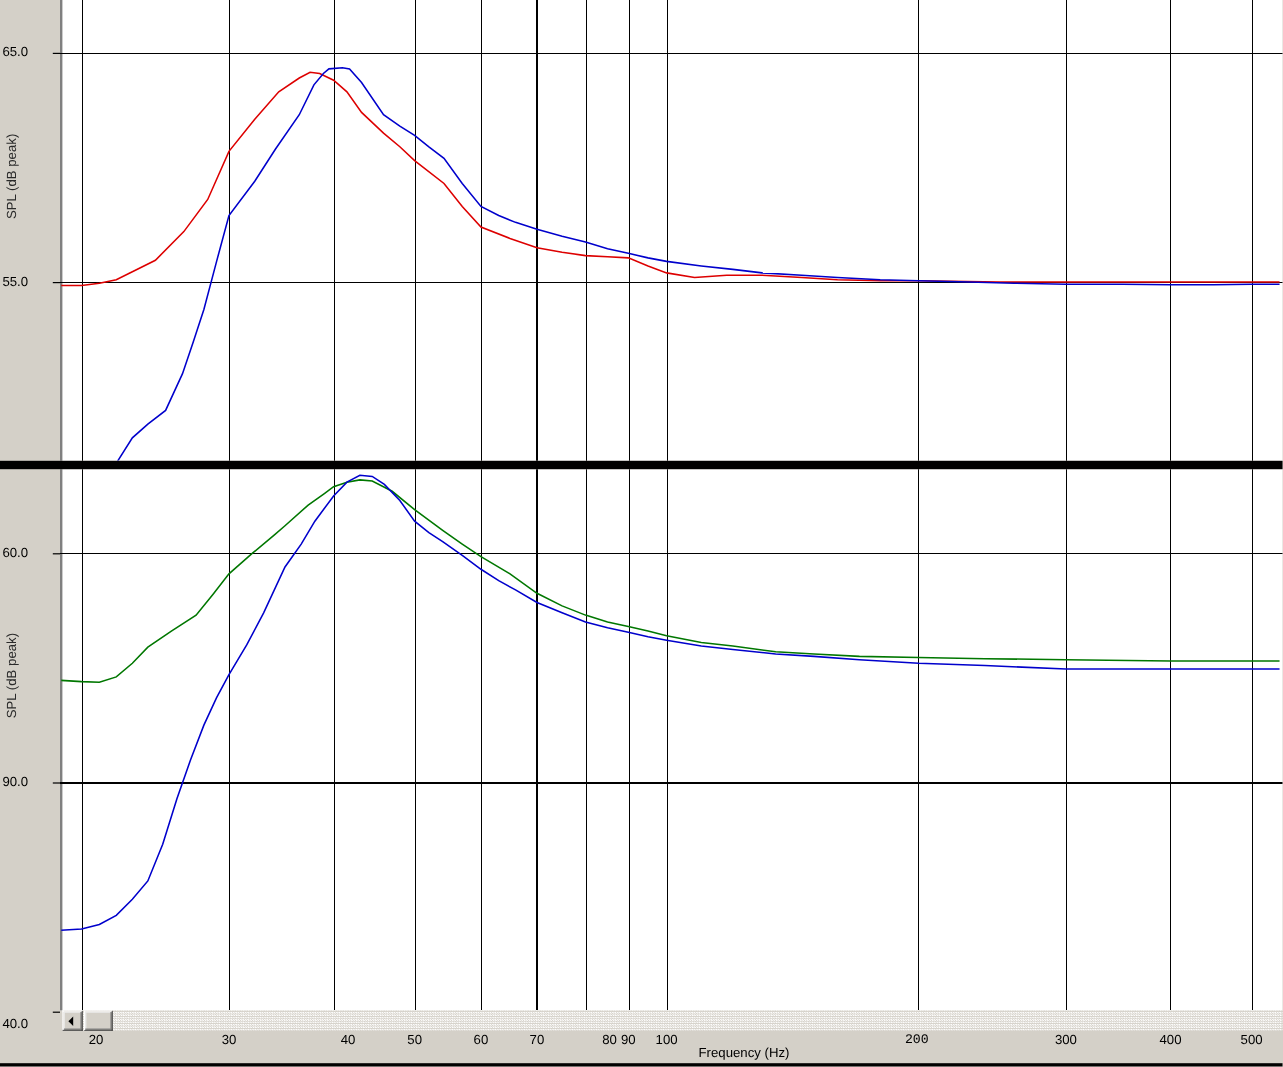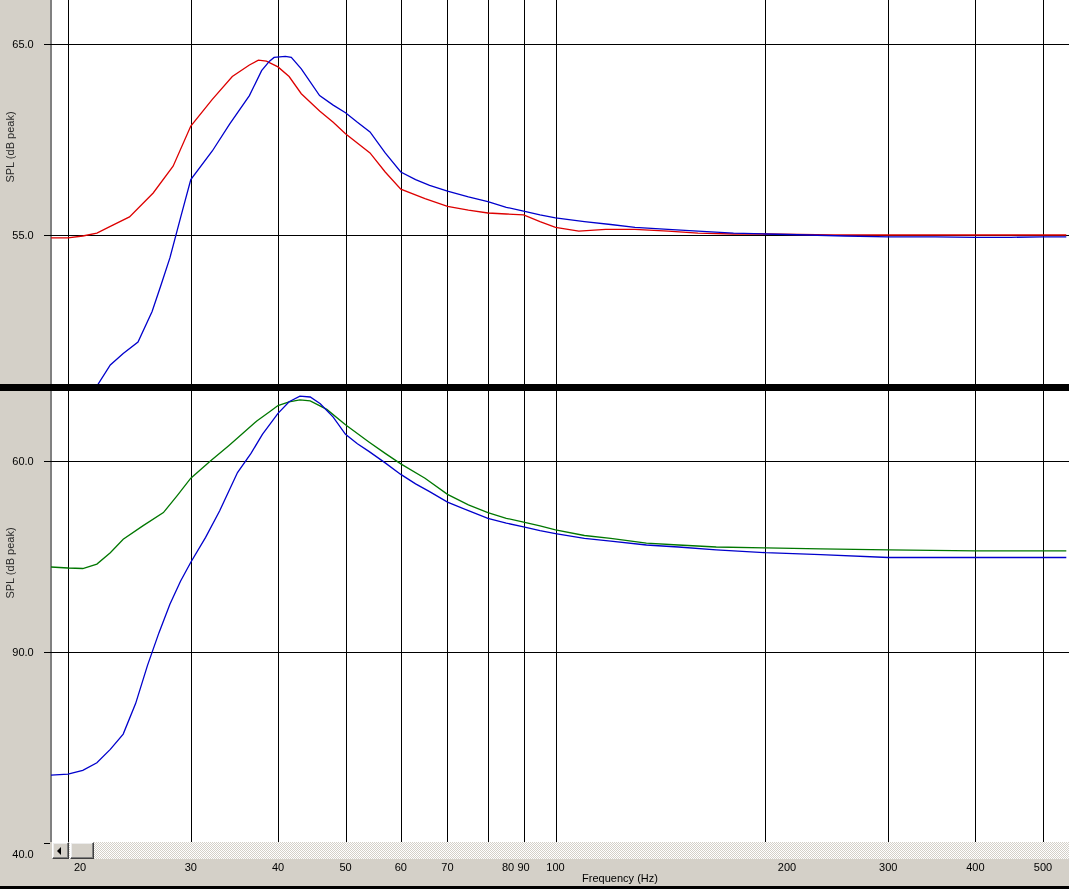--- a/index.html
+++ b/index.html
@@ -5,21 +5,21 @@
   html,body{margin:0;padding:0;background:#d4d0c8;}
   .app{
     position:relative;width:1069px;height:889px;overflow:hidden;
     background:#d4d0c8;
     font-family:"Liberation Sans",sans-serif;font-size:11px;color:#000;
   }
   .plot{position:absolute;background:#ffffff;border-left:2px solid #808080;box-sizing:border-box;}
   .layer{position:absolute;left:0;}
   .divider{position:absolute;left:0;width:100%;background:#000;}
   .bottom-border{position:absolute;left:0;width:100%;background:#000;}
-  .ytick-label{position:absolute;left:2px;width:42px;text-align:center;height:12px;line-height:12px;}
+  .ytick-label{position:absolute;left:2px;width:42px;text-align:left;height:12px;line-height:12px;}
   .tickmark{position:absolute;left:44px;width:6px;height:1px;background:#000;}
   .xtick-label{position:absolute;transform:translateX(-50%);white-space:nowrap;}
   .ylabel{
     position:absolute;white-space:nowrap;color:#2a2a2a;
     transform:translate(-50%,-50%) rotate(-90deg);
   }
   .xaxis-title{position:absolute;transform:translateX(-50%);white-space:nowrap;}
   
   .scrollbar{
     position:absolute;height:17px;
@@ -107,28 +107,28 @@
       </svg>
       <div class="ytick-label" style="top: 455px;">60.0</div>
       <div class="tickmark" style="top: 461px;"></div>
       <div class="ytick-label" style="top: 646px;">90.0</div>
       <div class="tickmark" style="top: 652px;"></div>
       <div class="ytick-label" style="top: 837px; margin-top: 11px;">40.0</div>
       <div class="tickmark" style="top: 843px;"></div>
       <div class="ylabel" style="left: 10px; top: 563px;">SPL (dB peak)</div>
       <div class="xtick-label" style="left: 80px; top: 861px;">20</div>
       <div class="xtick-label" style="left: 190.817px; top: 861px;">30</div>
-      <div class="xtick-label" style="left: 278px; top: 861px;">40</div>
+      <div class="xtick-label" style="left: 290px; top: 861px;">40</div>
       <div class="xtick-label" style="left: 345.547px; top: 861px; text-align: center;">50</div>
       <div class="xtick-label" style="left: 400.773px; top: 861px;">60</div>
       <div class="xtick-label" style="left: 447.466px; top: 861px;">70</div>
       <div class="xtick-label" style="left: 486px; top: 861px; margin-left: 22px;">80</div>
       <div class="xtick-label" style="left: 523.59px; top: 861px;">90</div>
       <div class="xtick-label" style="left: 555.504px; top: 861px;">100</div>
-      <div class="xtick-label" style="left: 787px; top: 861px;">200</div>
+      <div class="xtick-label" style="left: 764px; top: 861px; font-family: Liberation Mono, monospace;">200</div>
       <div class="xtick-label" style="left: 888.277px; top: 861px;">300</div>
       <div class="xtick-label" style="left: 975.416px; top: 861px;">400</div>
       <div class="xtick-label" style="left: 1043.01px; top: 861px;">500</div>
     </div>
 
   <div class="divider" style="top:384px;height:7px;"></div>
 
   <div class="scrollbar" style="left:52px;top:842px;width:1017px;">
     <div class="sb-btn">
       <span class="sb-arrow-left"></span>

